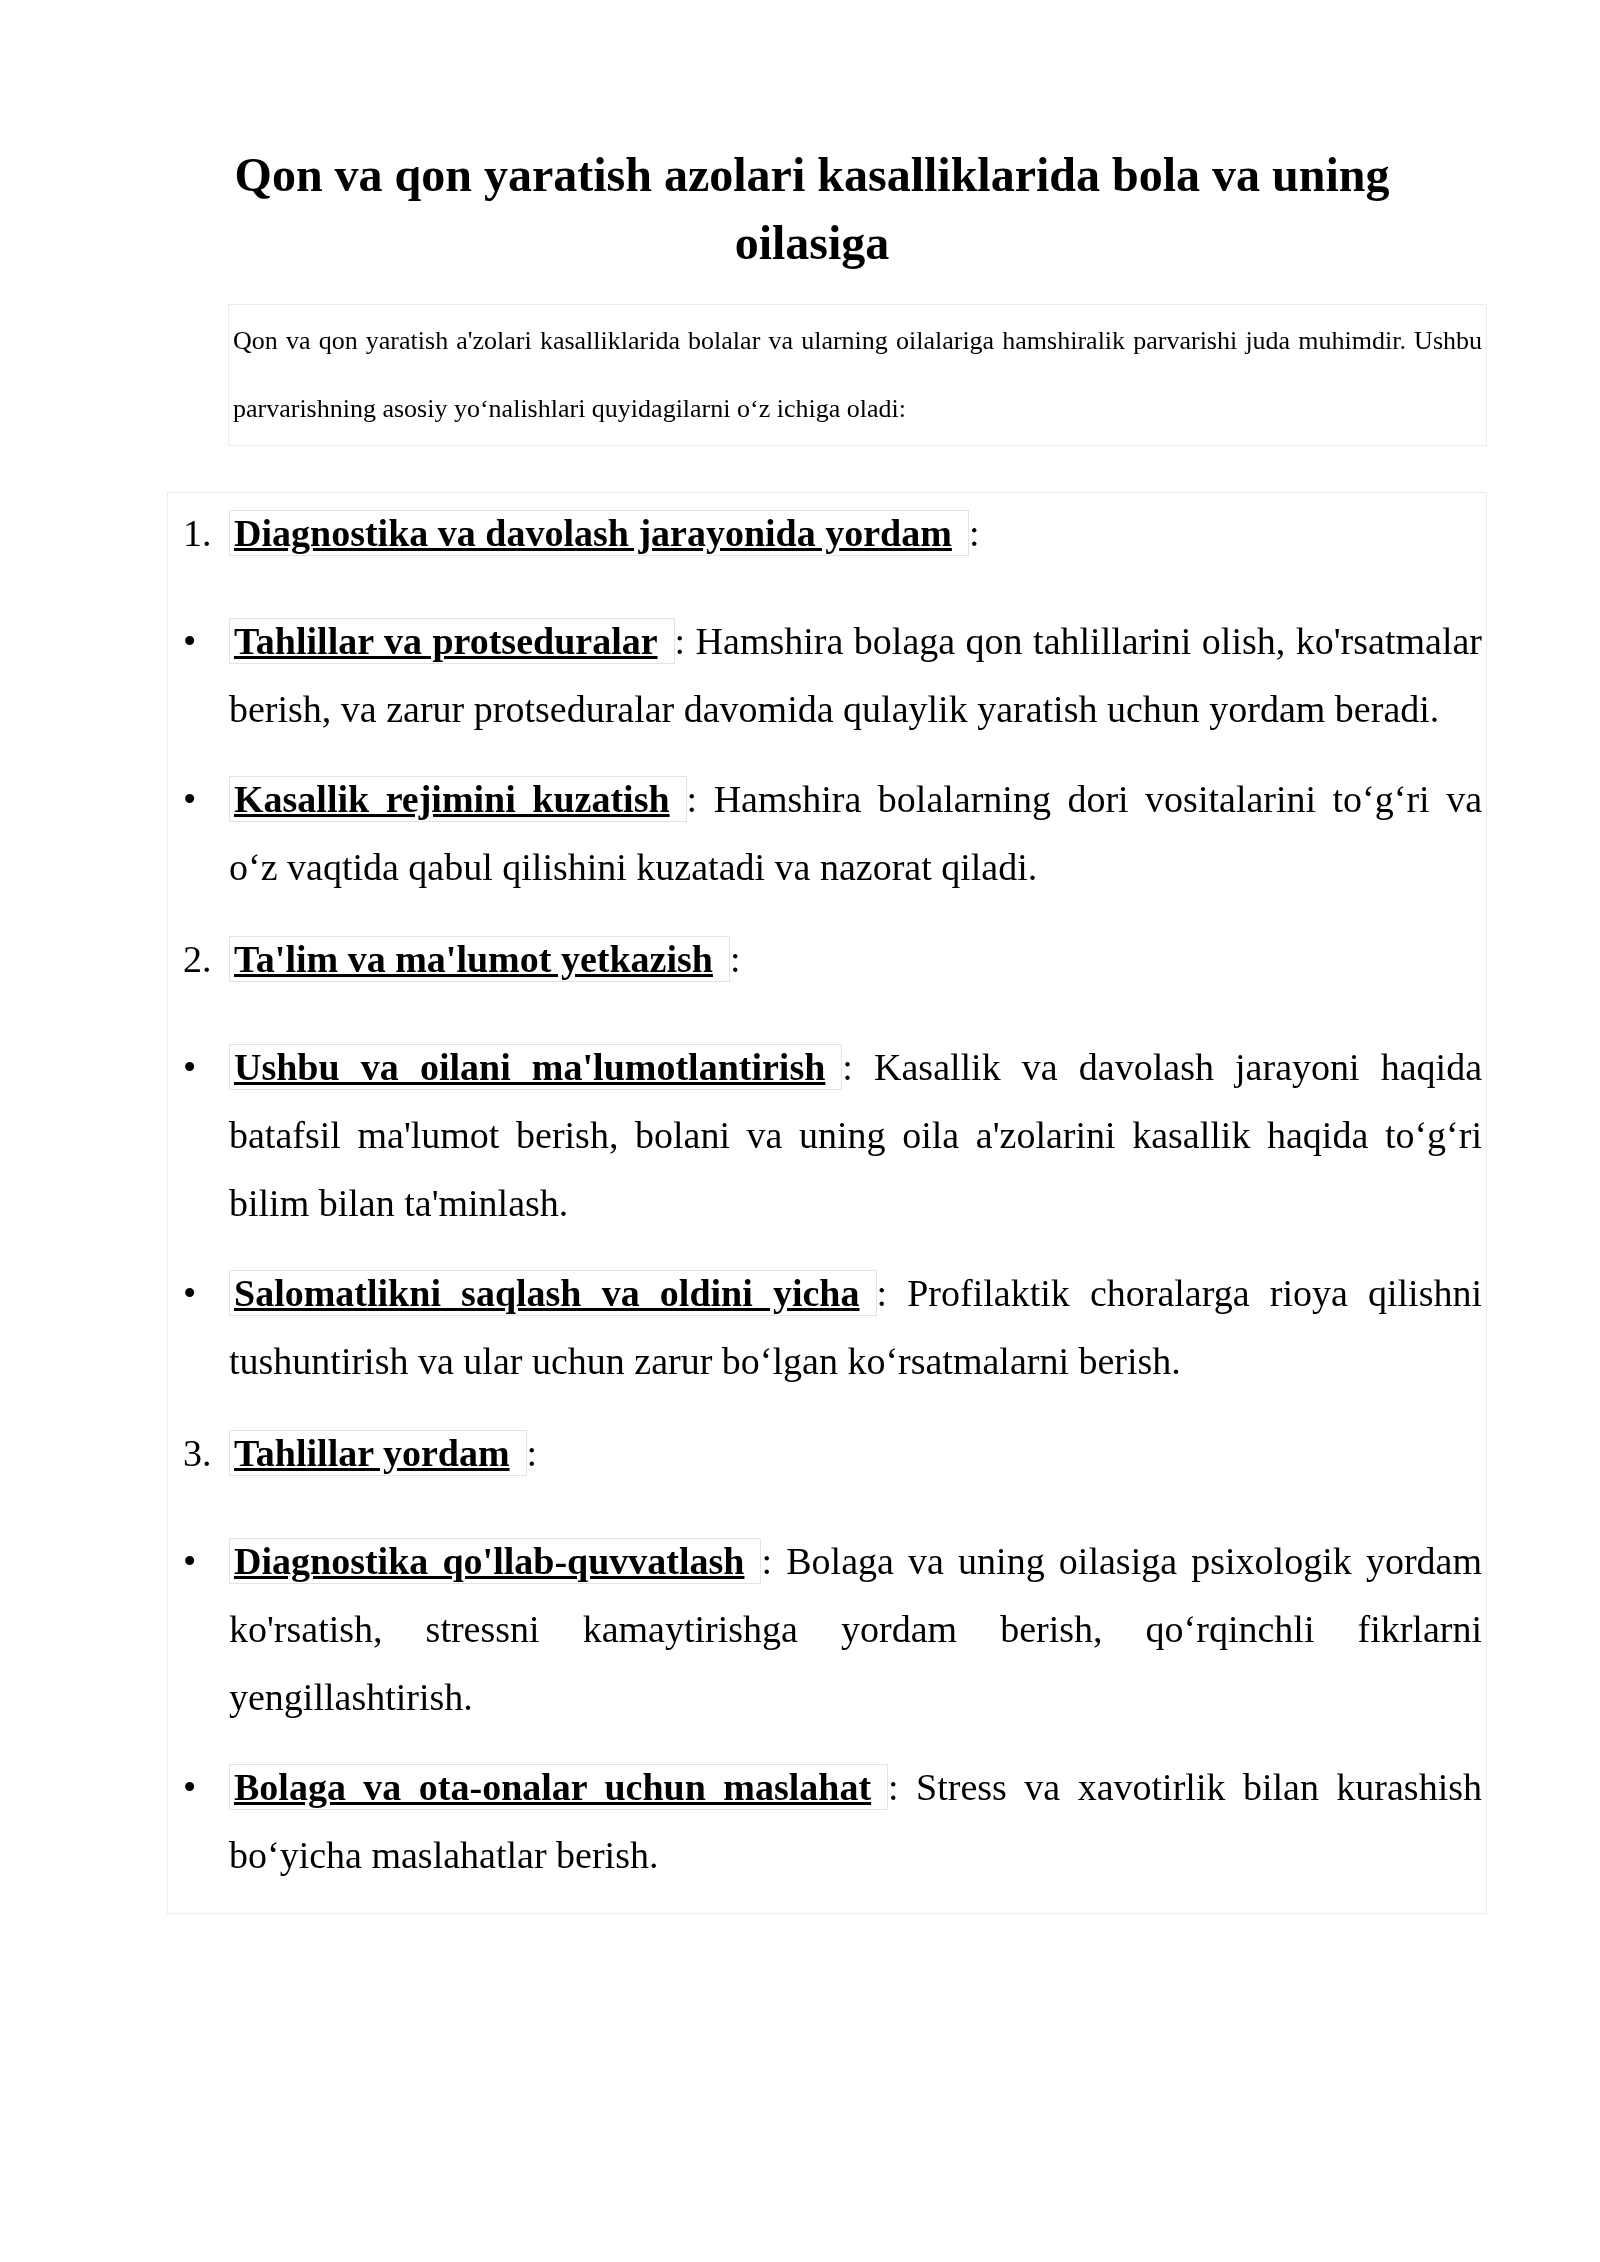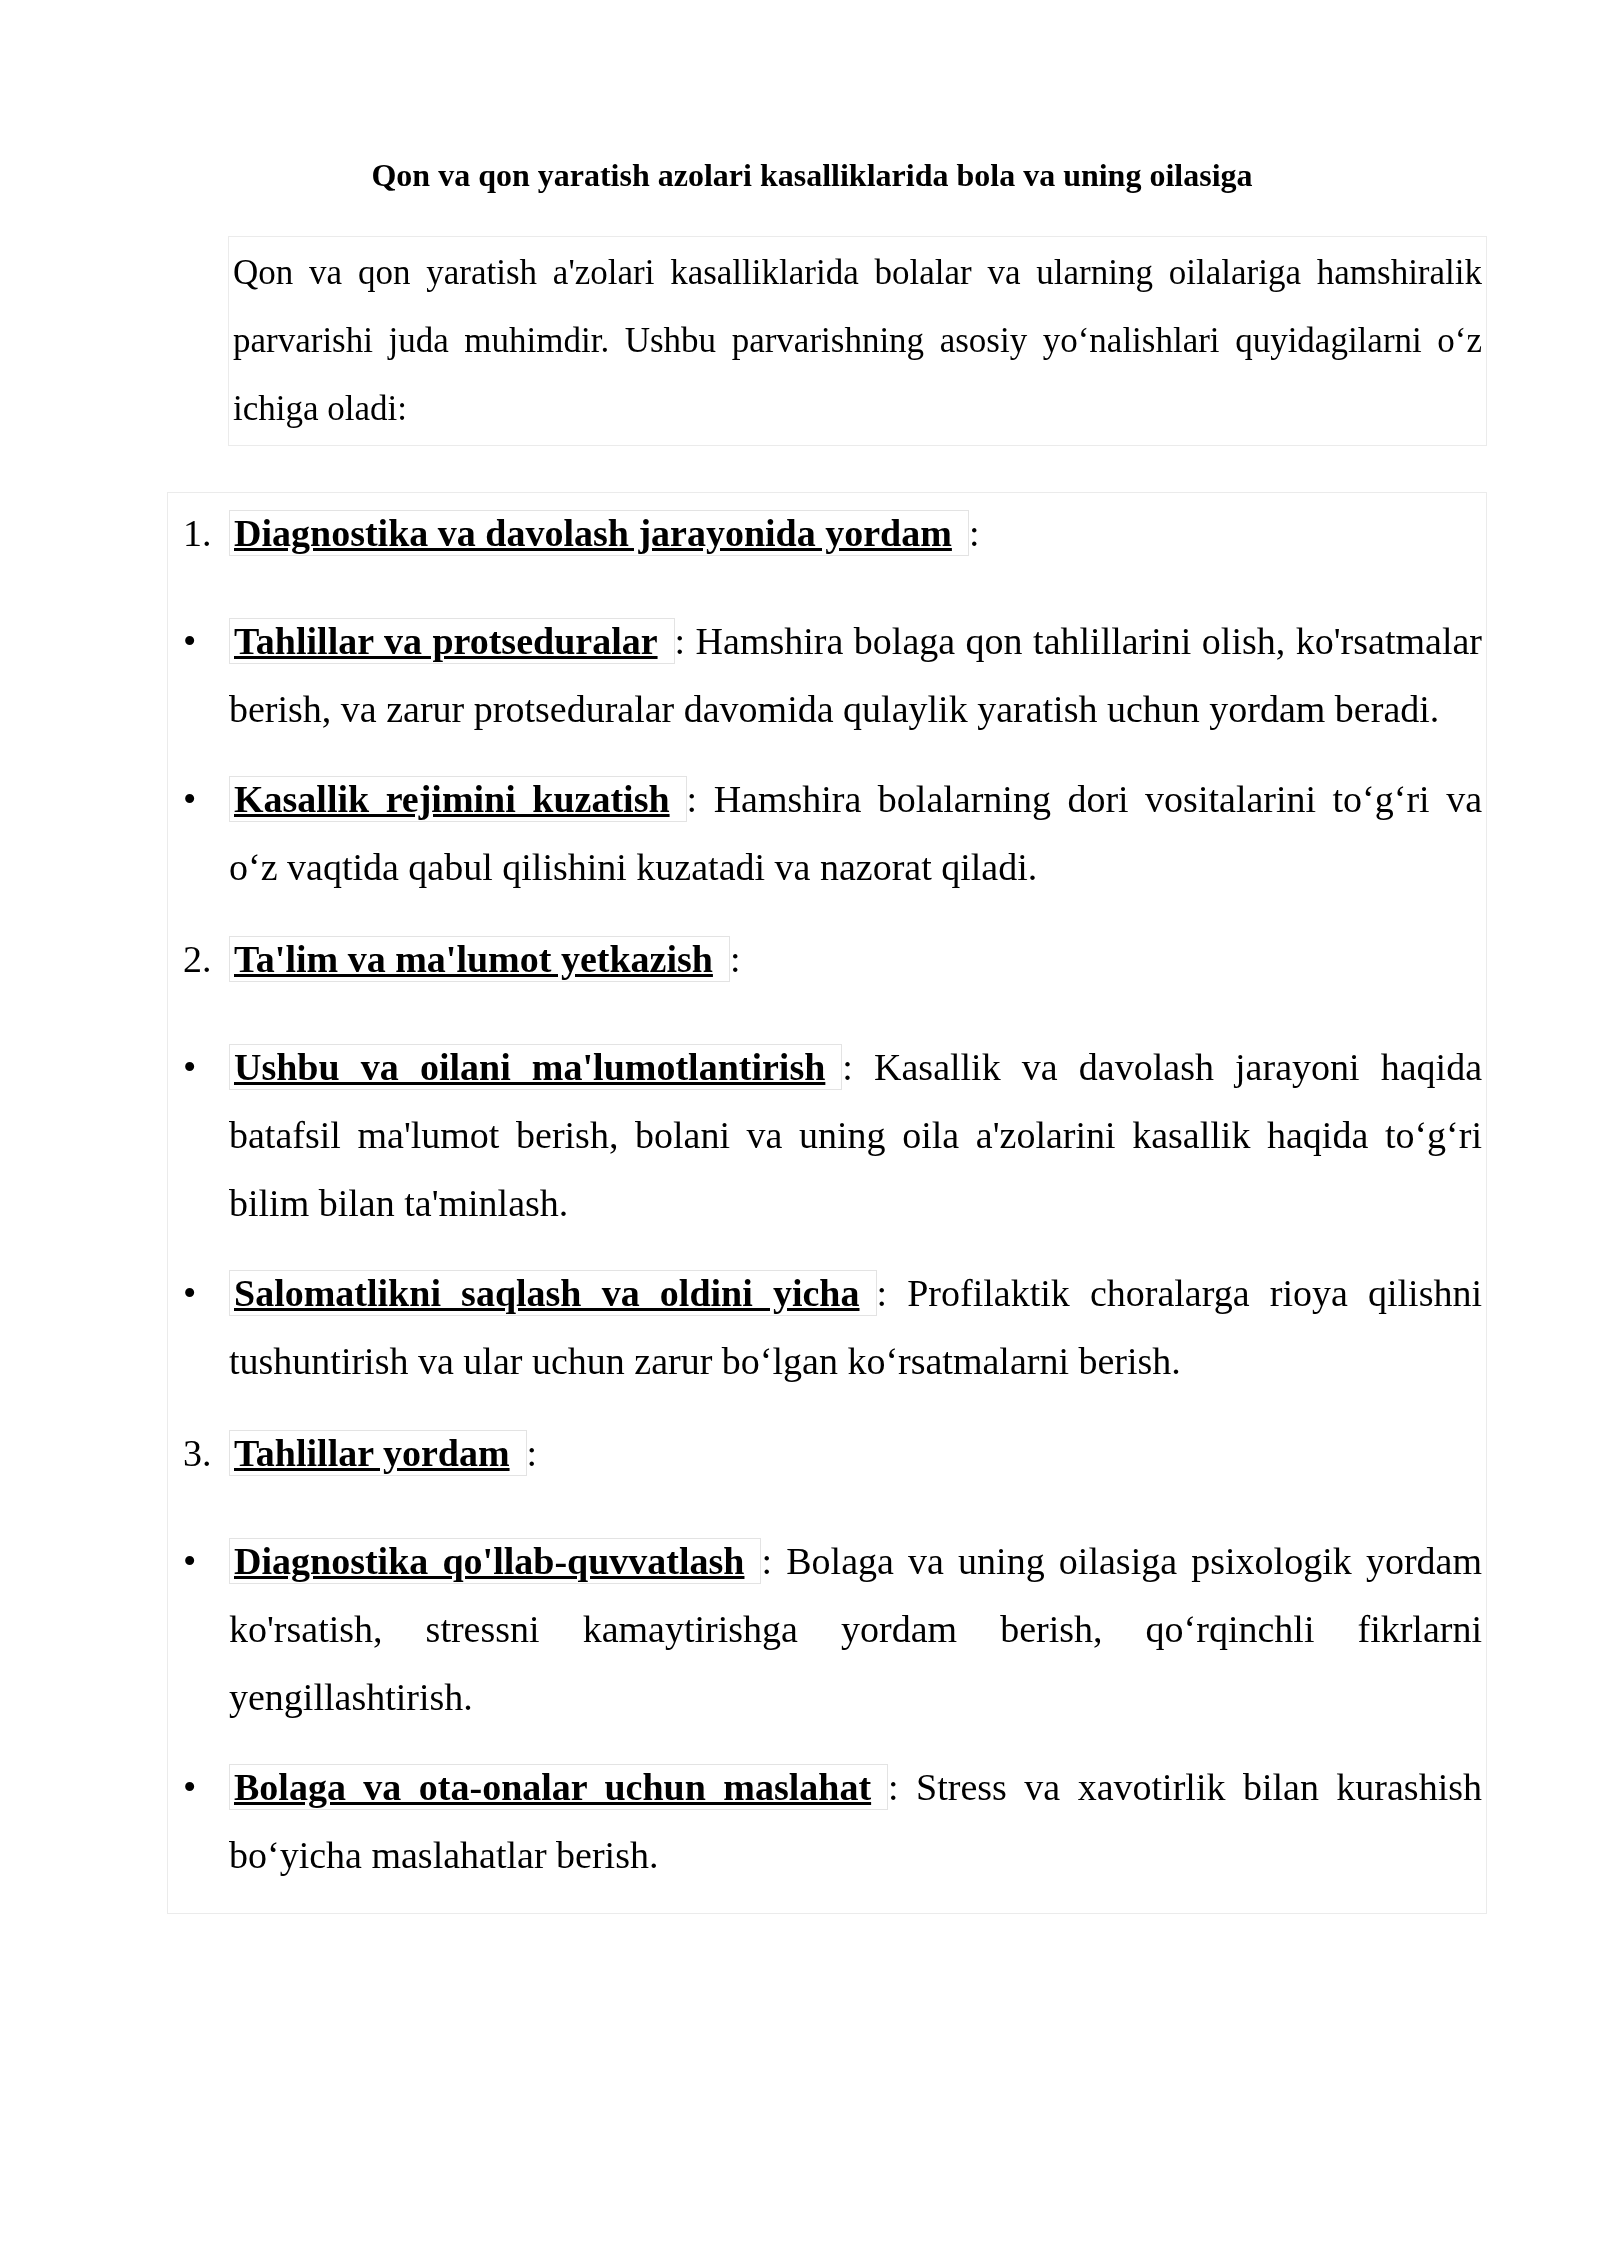--- a/index.html
+++ b/index.html
@@ -12,29 +12,29 @@
     height: 2262px;
     overflow: hidden;
     font-family: "Liberation Serif", "DejaVu Serif", serif;
     color: #000000;
     position: relative;
   }
   .title {
     margin: 141px 143px 0 167px;
     text-align: center;
     font-weight: bold;
-    font-size: 32px;
+    font-size: 48px;
     line-height: 68px;
   }
   .intro-box {
     box-sizing: border-box;
     margin: 27px 113px 0 228px;  
     border: 1px solid #ebebeb;
     padding: 2px 4px;
-    font-size: 35px;
+    font-size: 26px;
     line-height: 68px;
     text-align: justify;
   }
   .list-box {
     box-sizing: border-box;
     margin: 46px 113px 0 167px;  
     border: 1px solid #ebebeb;
     padding: 6px 2px 2px 0;
   }
   .item {

